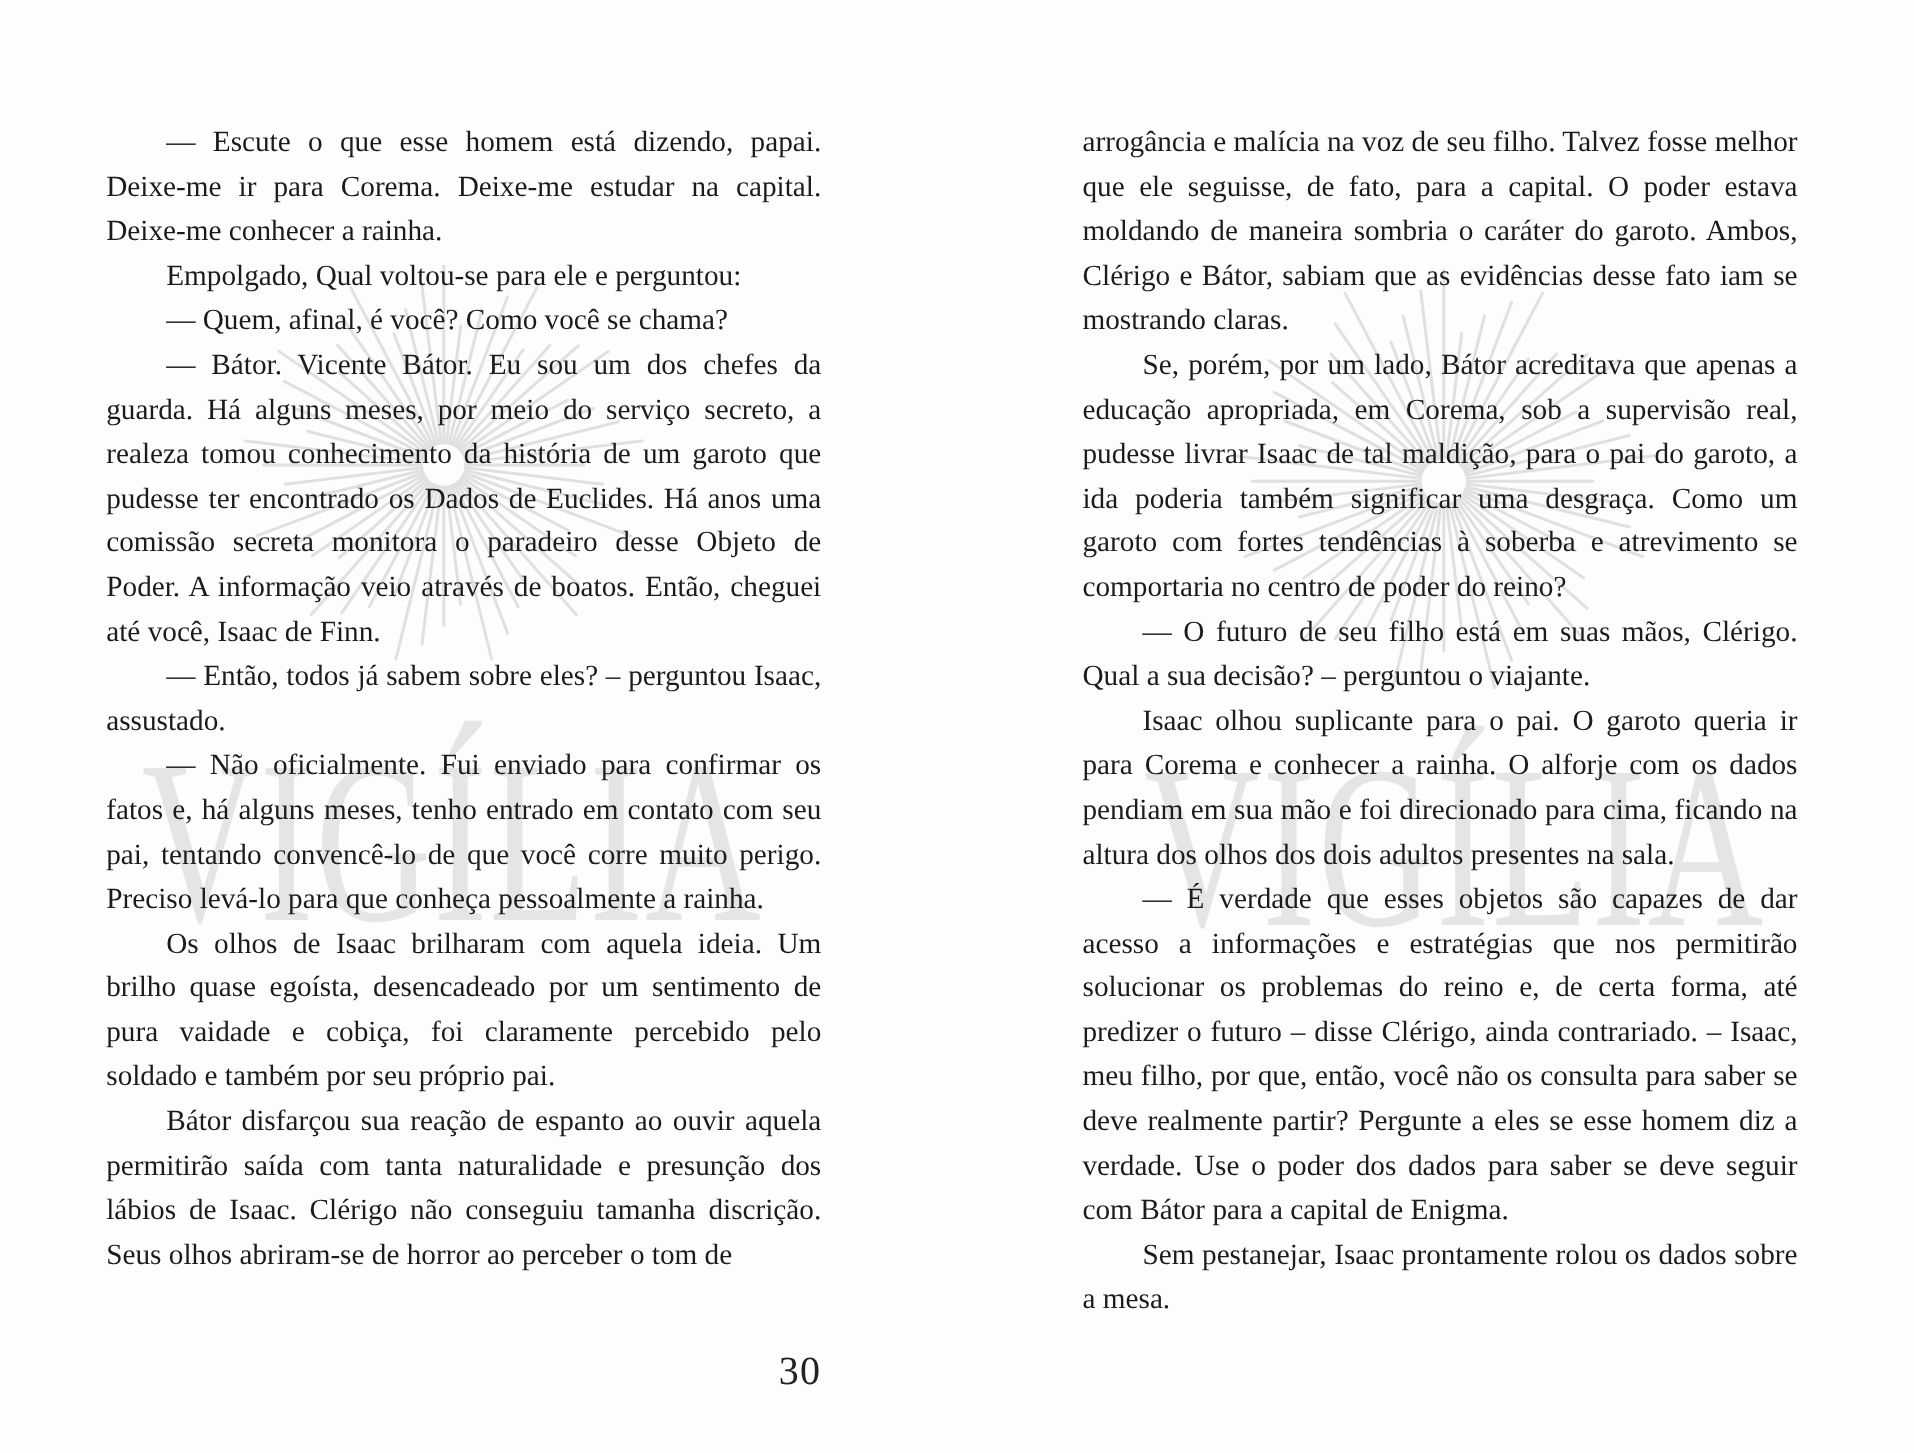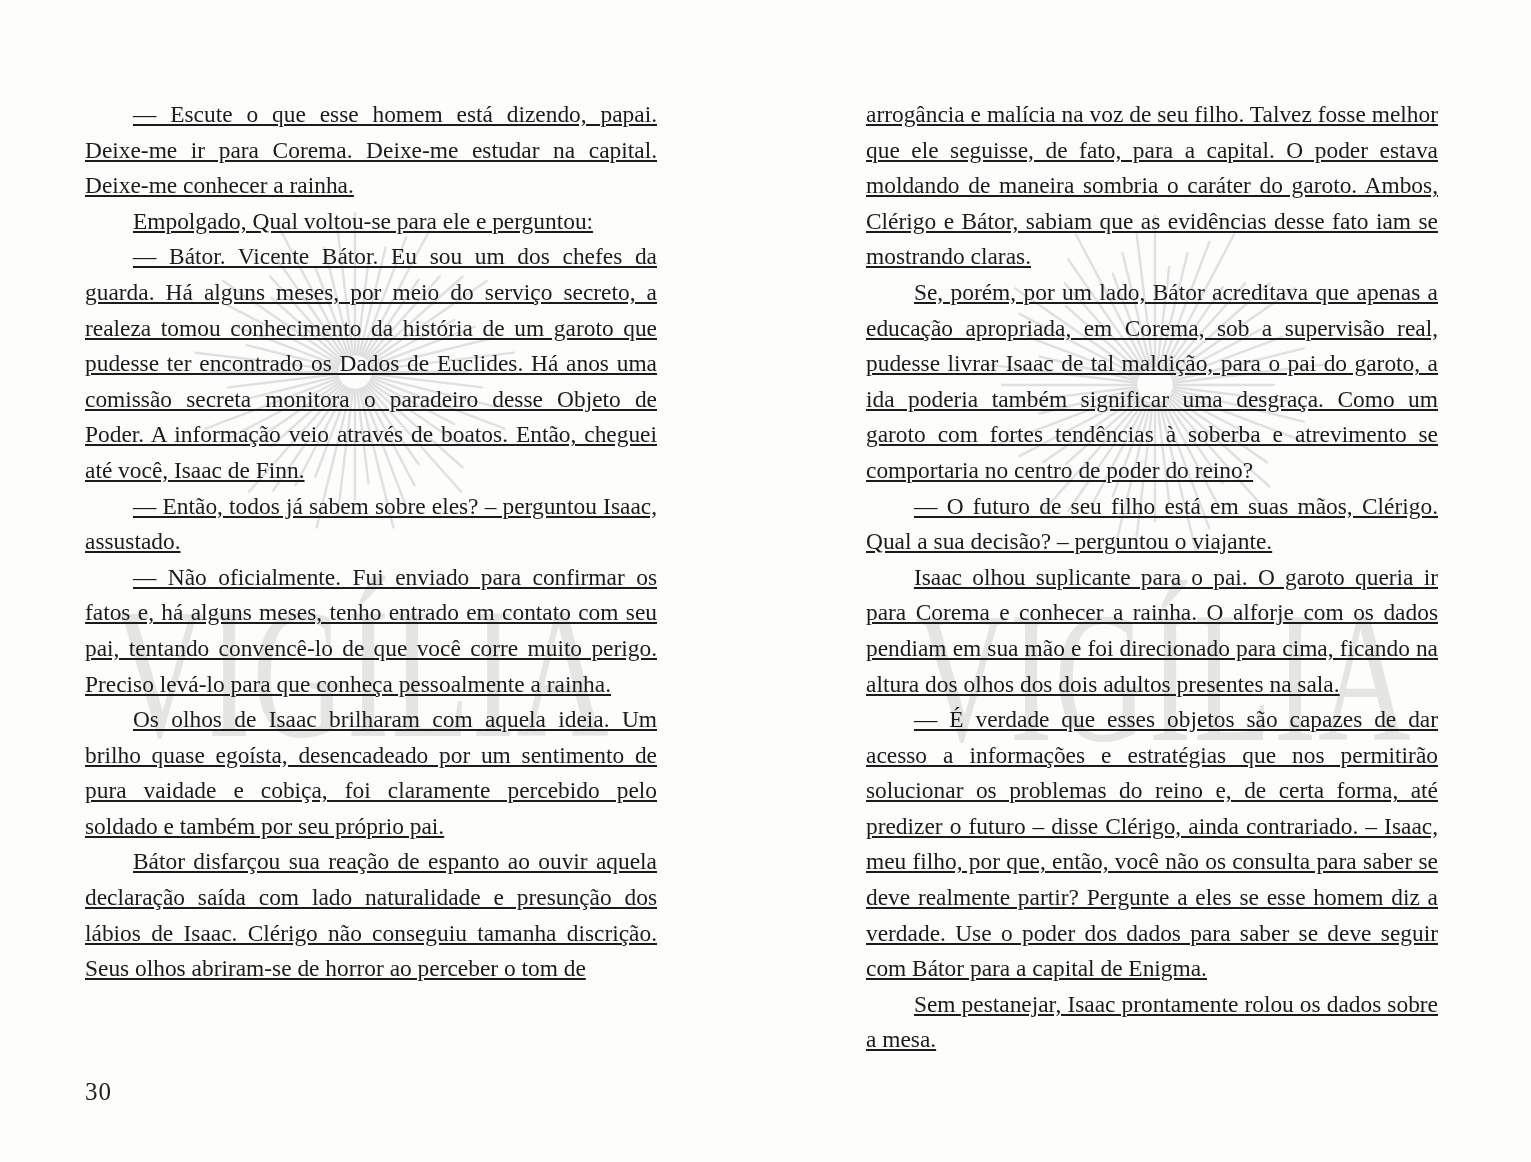--- a/index.html
+++ b/index.html
@@ -28,32 +28,31 @@
     transform-origin: top center;
     white-space: nowrap;
   }
 
   .text-block {
     position: absolute; z-index: 1;
     width: 572px; top: 97px;
     font-size: 23.4px; line-height: 35.6px;
     color: #1b1b1b;
     text-align: justify;
-    text-decoration: underline;
   }
   .page.left  .text-block { left: 85px; }
   .page.right .text-block { left: 100px; }
   .text-block p { text-indent: 2.05em; }
   .text-block p.cont { text-indent: 0; }
 
   .page-number {
     position: absolute; z-index: 1;
     top: 1078px; width: 572px;
-    text-align: left;
-    font-size: 25px; color: #222;
+    text-align: right;
+    font-size: 32px; color: #222;
     letter-spacing: 1px;
   }
   .page.left  .page-number { left: 85px; }
   .page.right .page-number { left: 112px; }
 </style>
 </head>
 <body>
 
 <div class="spread">
 
@@ -110,25 +109,26 @@
           <line x1="15.6" y1="-8.2" x2="99.2" y2="-52.0"></line>
           <line x1="16.5" y1="-6.2" x2="119.7" y2="-45.4"></line>
           <line x1="17.1" y1="-4.2" x2="139.8" y2="-34.5"></line>
           <line x1="17.5" y1="-2.1" x2="158.8" y2="-19.3"></line>
         </svg></div>
     <div class="wordmark" style="left:73px; top:568px;">VIGÍLIA</div>
 
     <div class="text-block">
       <p>— Escute o que esse homem está dizendo, papai. Deixe-me ir para Corema. Deixe-me estudar na capital. Deixe-me conhecer a rainha.</p>
       <p>Empolgado, Qual voltou-se para ele e perguntou:</p>
+      <p>— Quem, afinal, é você? Como você se chama?</p>
       <p>— Bátor. Vicente Bátor. Eu sou um dos chefes da guarda. Há alguns meses, por meio do serviço secreto, a realeza tomou conhecimento da história de um garoto que pudesse ter encontrado os Dados de Euclides. Há anos uma comissão secreta monitora o paradeiro desse Objeto de Poder. A informação veio através de boatos. Então, cheguei até você, Isaac de Finn.</p>
       <p>— Então, todos já sabem sobre eles? – perguntou Isaac, assustado.</p>
       <p>— Não oficialmente. Fui enviado para confirmar os fatos e, há alguns meses, tenho entrado em contato com seu pai, tentando convencê-lo de que você corre muito perigo. Preciso levá-lo para que conheça pessoalmente a rainha.</p>
       <p>Os olhos de Isaac brilharam com aquela ideia. Um brilho quase egoísta, desencadeado por um sentimento de pura vaidade e cobiça, foi claramente percebido pelo soldado e também por seu próprio pai.</p>
-      <p>Bátor disfarçou sua reação de espanto ao ouvir aquela declaração saída com lado naturalidade e presunção dos lábios de Isaac. Clérigo não conseguiu tamanha discrição. Seus olhos abriram-se de horror ao perceber o tom de</p>
+      <p>Bátor disfarçou sua reação de espanto ao ouvir aquela permitirão saída com tanta naturalidade e presunção dos lábios de Isaac. Clérigo não conseguiu tamanha discrição. Seus olhos abriram-se de horror ao perceber o tom de</p>
     </div>
 
     <div class="page-number">30</div>
   </div>
 
   <div class="page right">
     <div class="starburst" style="left:219px; top:215px;"><svg width="340" height="340" viewBox="-170 -170 340 340">
           <line x1="18.7" y1="0.0" x2="119.0" y2="0.0"></line>
           <line x1="18.6" y1="2.3" x2="135.0" y2="16.4"></line>
           <line x1="18.2" y1="4.5" x2="148.6" y2="36.6"></line>

